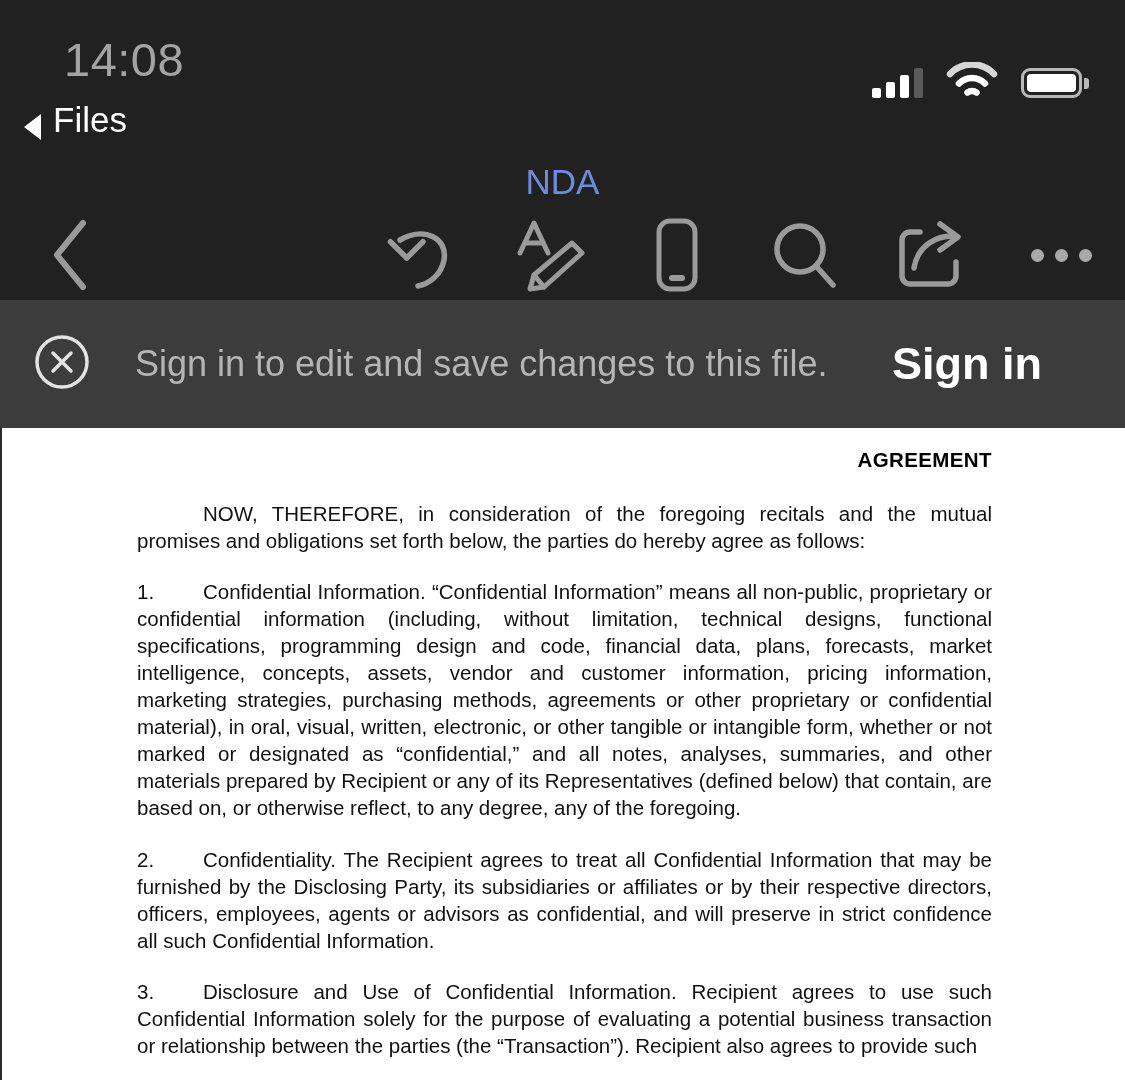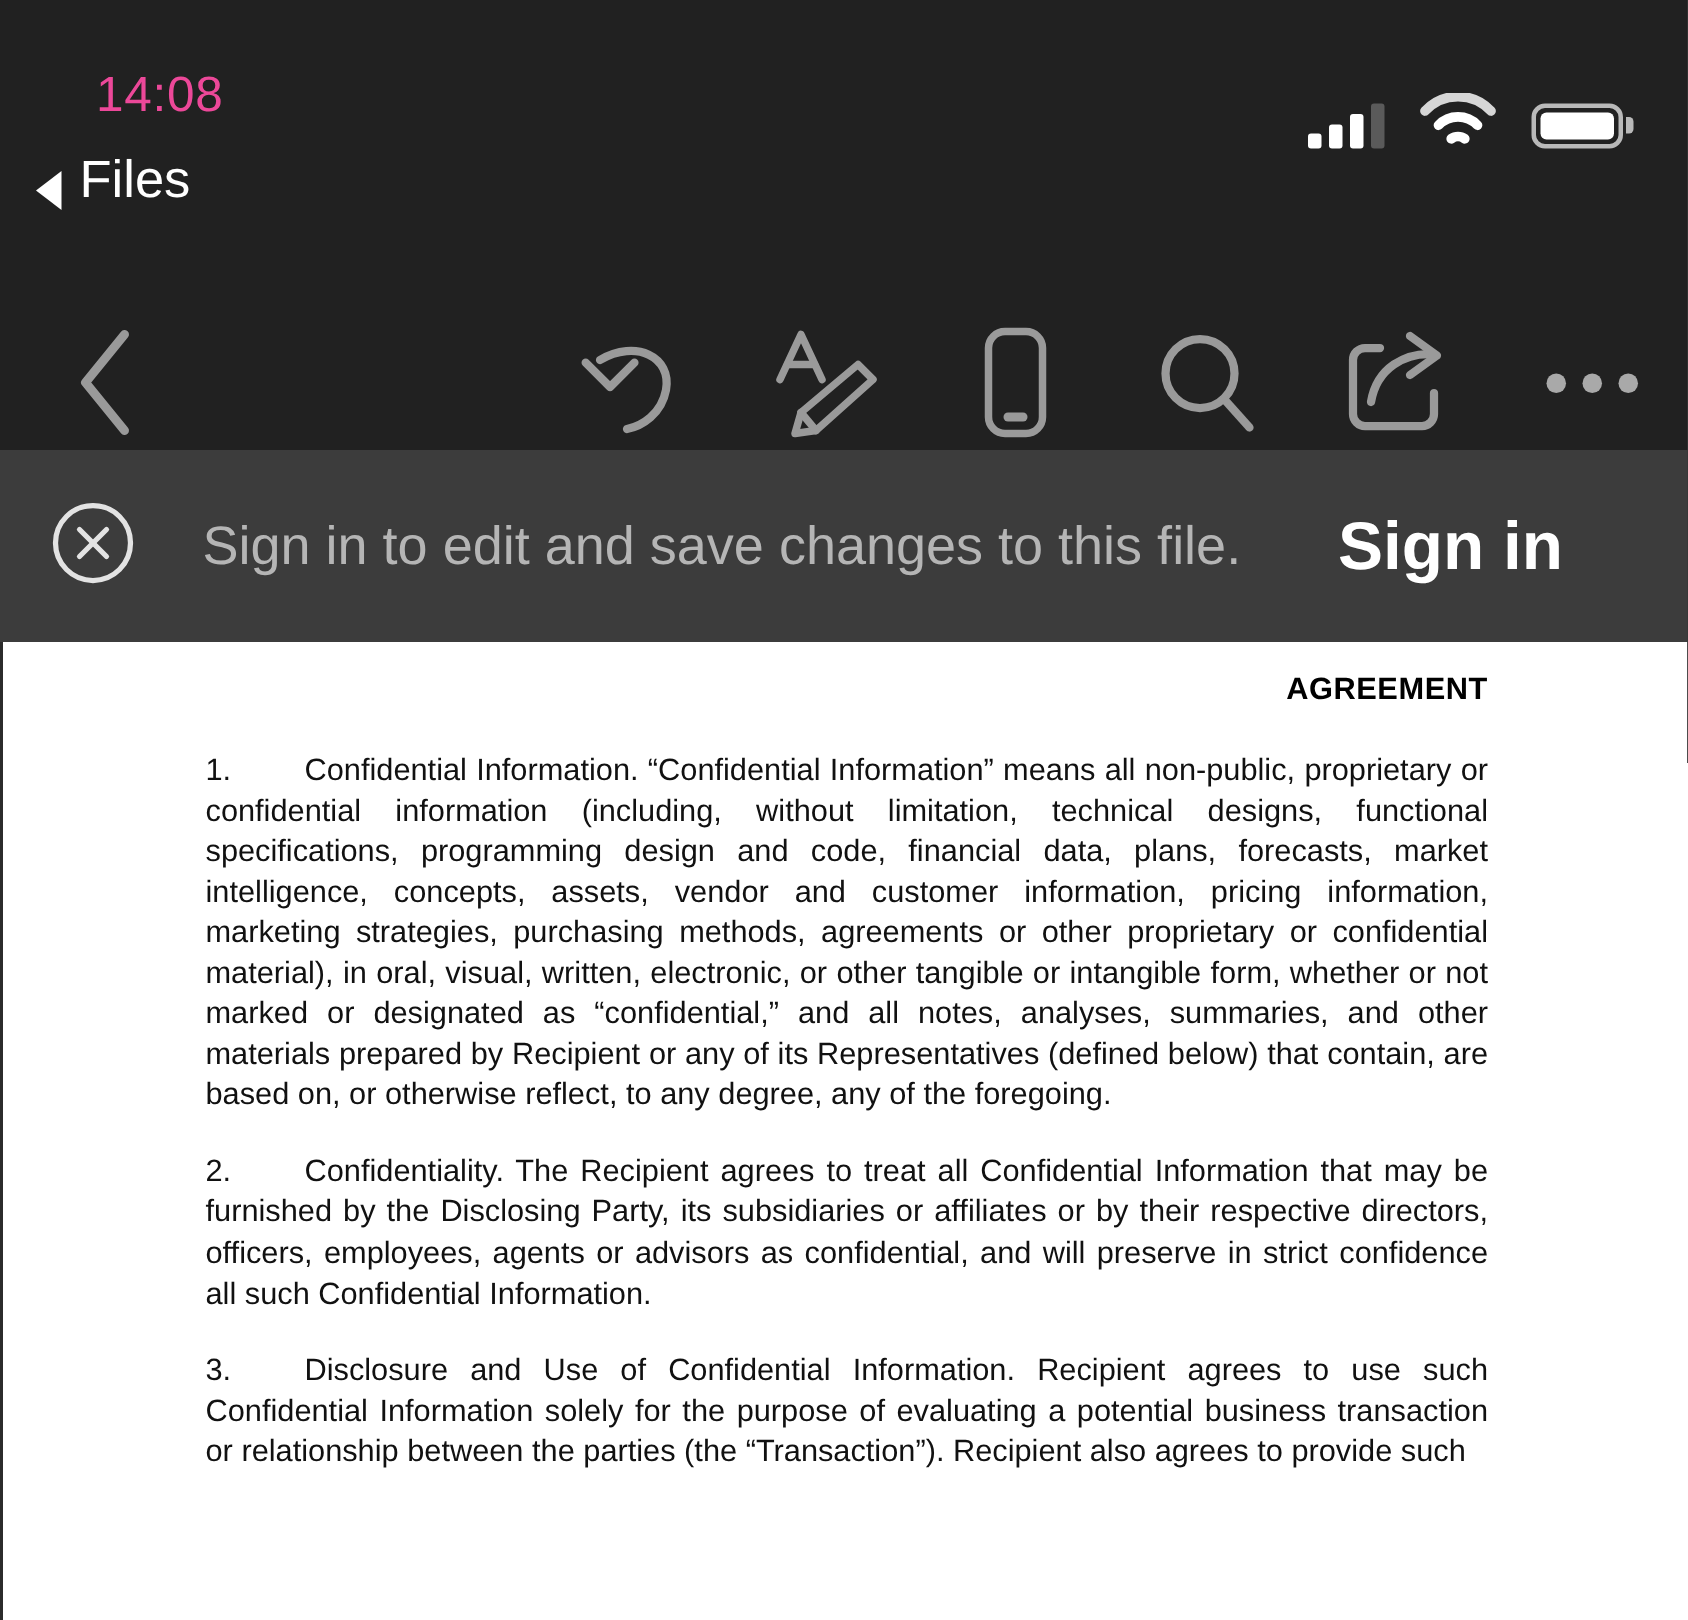--- a/index.html
+++ b/index.html
@@ -9,22 +9,22 @@
     font-family:"Liberation Sans", sans-serif;
     overflow:hidden;
   }
   #app { width:1125px; height:1080px; position:relative; background:#212121; display:flex; flex-direction:column; }
 
   
   .statusbar {
     height:150px; background:#212121; position:relative; flex:none;
   }
   .clock {
-    position:absolute; left:64px; top:44px;
-    color:#ec4899; font-size:33px; font-weight:500; letter-spacing:0.5px;
+    position:absolute; left:64px; top:32px;
+    color:#a3a3a3; font-size:47px; font-weight:500; letter-spacing:0.5px;
   }
   .status-icons {
     position:absolute; right:36px; top:62px;
     display:flex; align-items:center; gap:23px;
   }
   .signal { display:flex; align-items:flex-end; gap:5px; height:30px; }
   .signal i { display:block; width:9px; background:#ffffff; border-radius:2px; }
   .signal i:nth-child(1){ height:10px; }
   .signal i:nth-child(2){ height:16px; }
   .signal i:nth-child(3){ height:23px; }
@@ -131,20 +131,21 @@
       </span>
     </div>
 
     <div class="backlink">
       <span class="tri"></span>
       <span>Files</span>
     </div>
   </div>
 
   <div class="toolbar">
+    <div class="doc-title">NDA</div>
 
     <div class="tool-row">
 
       <div class="tool back">
         <span>
           <svg width="46" height="76" viewBox="0 0 46 76">
             <polyline points="36,6 10,38 36,70" fill="none" stroke="#9a9a9a" stroke-width="6" stroke-linecap="round" stroke-linejoin="round"></polyline>
           </svg>
         </span>
       </div>
@@ -223,20 +224,21 @@
     </div>
     <div class="banner-text">Sign in to edit and save changes to this file.</div>
     <button class="signin-btn">Sign in</button>
   </div>
 
   <div class="page-wrap">
     <div class="page">
 
       <div class="doc-heading">AGREEMENT</div>
 
+      <p class="doc-p"><span class="ind"></span><span>NOW, THEREFORE, in consideration of the foregoing recitals and the mutual promises and obligations set forth below, the parties do hereby agree as follows:</span></p>
 
       <p class="doc-p"><span class="num">1.</span><span class="ul">Confidential Information.</span><span> “Confidential Information” means all non-public, proprietary or confidential information (including, without limitation, technical designs, functional specifications, programming design and code, financial data, plans, forecasts, market intelligence, concepts, assets, vendor and customer information, pricing information, marketing strategies, purchasing methods, agreements or other proprietary or confidential material), in oral, visual, written, electronic, or other tangible or intangible form, whether or not marked or designated as “confidential,” and all notes, analyses, summaries, and other materials prepared by Recipient or any of its Representatives (defined below) that contain, are based on, or otherwise reflect, to any degree, any of the foregoing.</span></p>
 
       <p class="doc-p"><span class="num">2.</span><span class="ul">Confidentiality</span><span>. The Recipient agrees to treat all Confidential Information that may be furnished by the Disclosing Party, its subsidiaries or affiliates or by their respective directors, officers, employees, agents or advisors as confidential, and will preserve in strict confidence all such Confidential Information.</span></p>
 
       <p class="doc-p"><span class="num">3.</span><span class="ul">Disclosure and Use of Confidential Information</span><span>. Recipient agrees to use such Confidential Information solely for the purpose of evaluating a potential business transaction or relationship between the parties (the “Transaction”).   Recipient also agrees to provide such</span></p>
 
     </div>
   </div>
 

